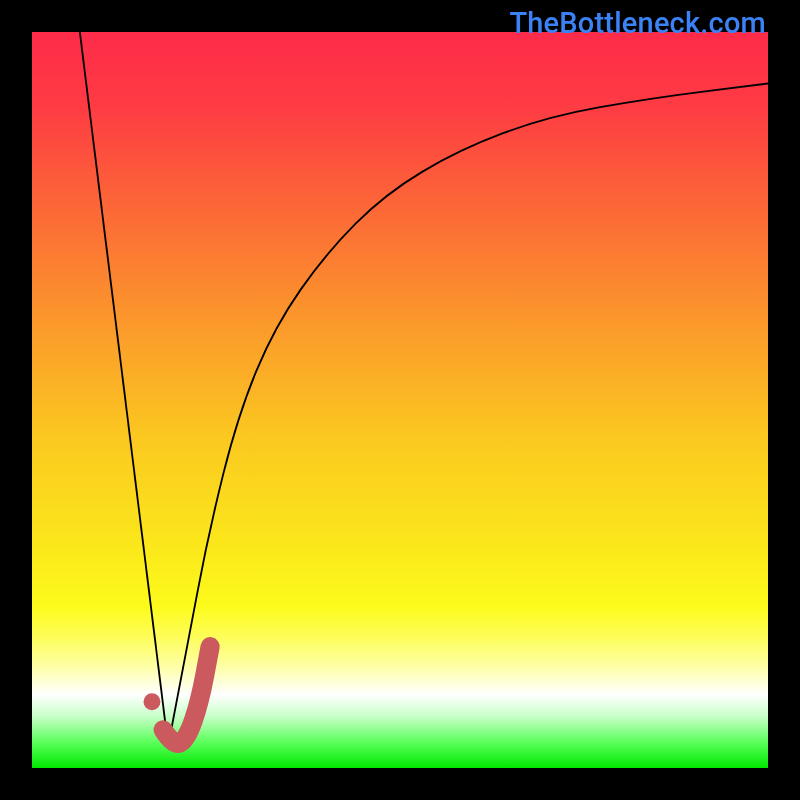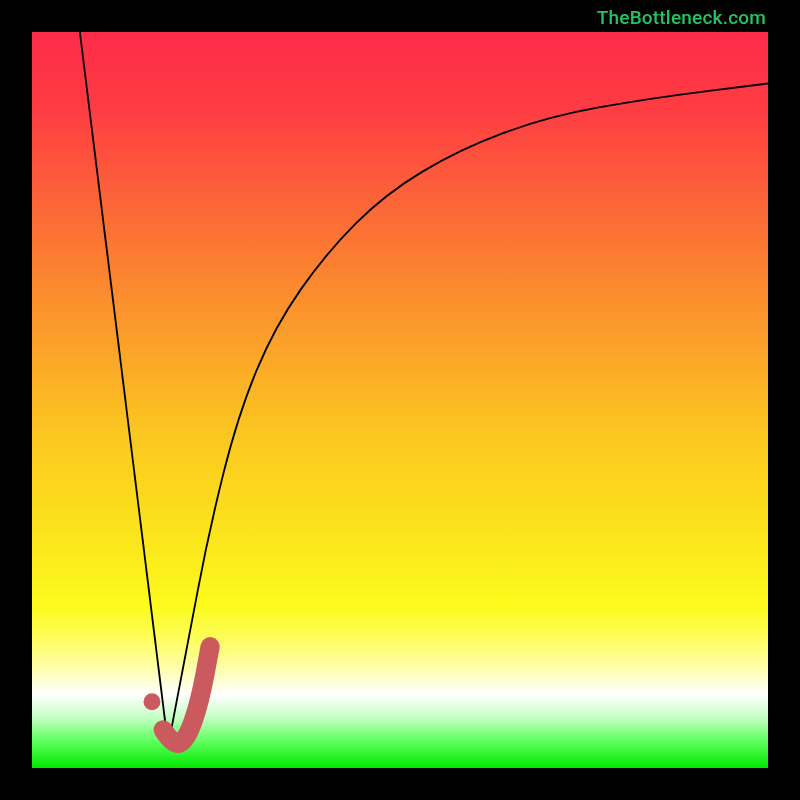--- a/index.html
+++ b/index.html
@@ -28,22 +28,22 @@
   .gradient {
     position: absolute;
     left: 0; top: 0;
     width: 100%;
     height: 100%;
   }
   .watermark {
     position: absolute;
     top: 6px;
     right: 34px;
-    color: #22c55e;
-    font-size: 19px;
+    color: #3b82f6;
+    font-size: 29px;
     font-weight: 500;
     letter-spacing: 0.2px;
     user-select: none;
   }
   svg.curves {
     position: absolute;
     left: 0; top: 0;
     width: 100%;
     height: 100%;
   }

